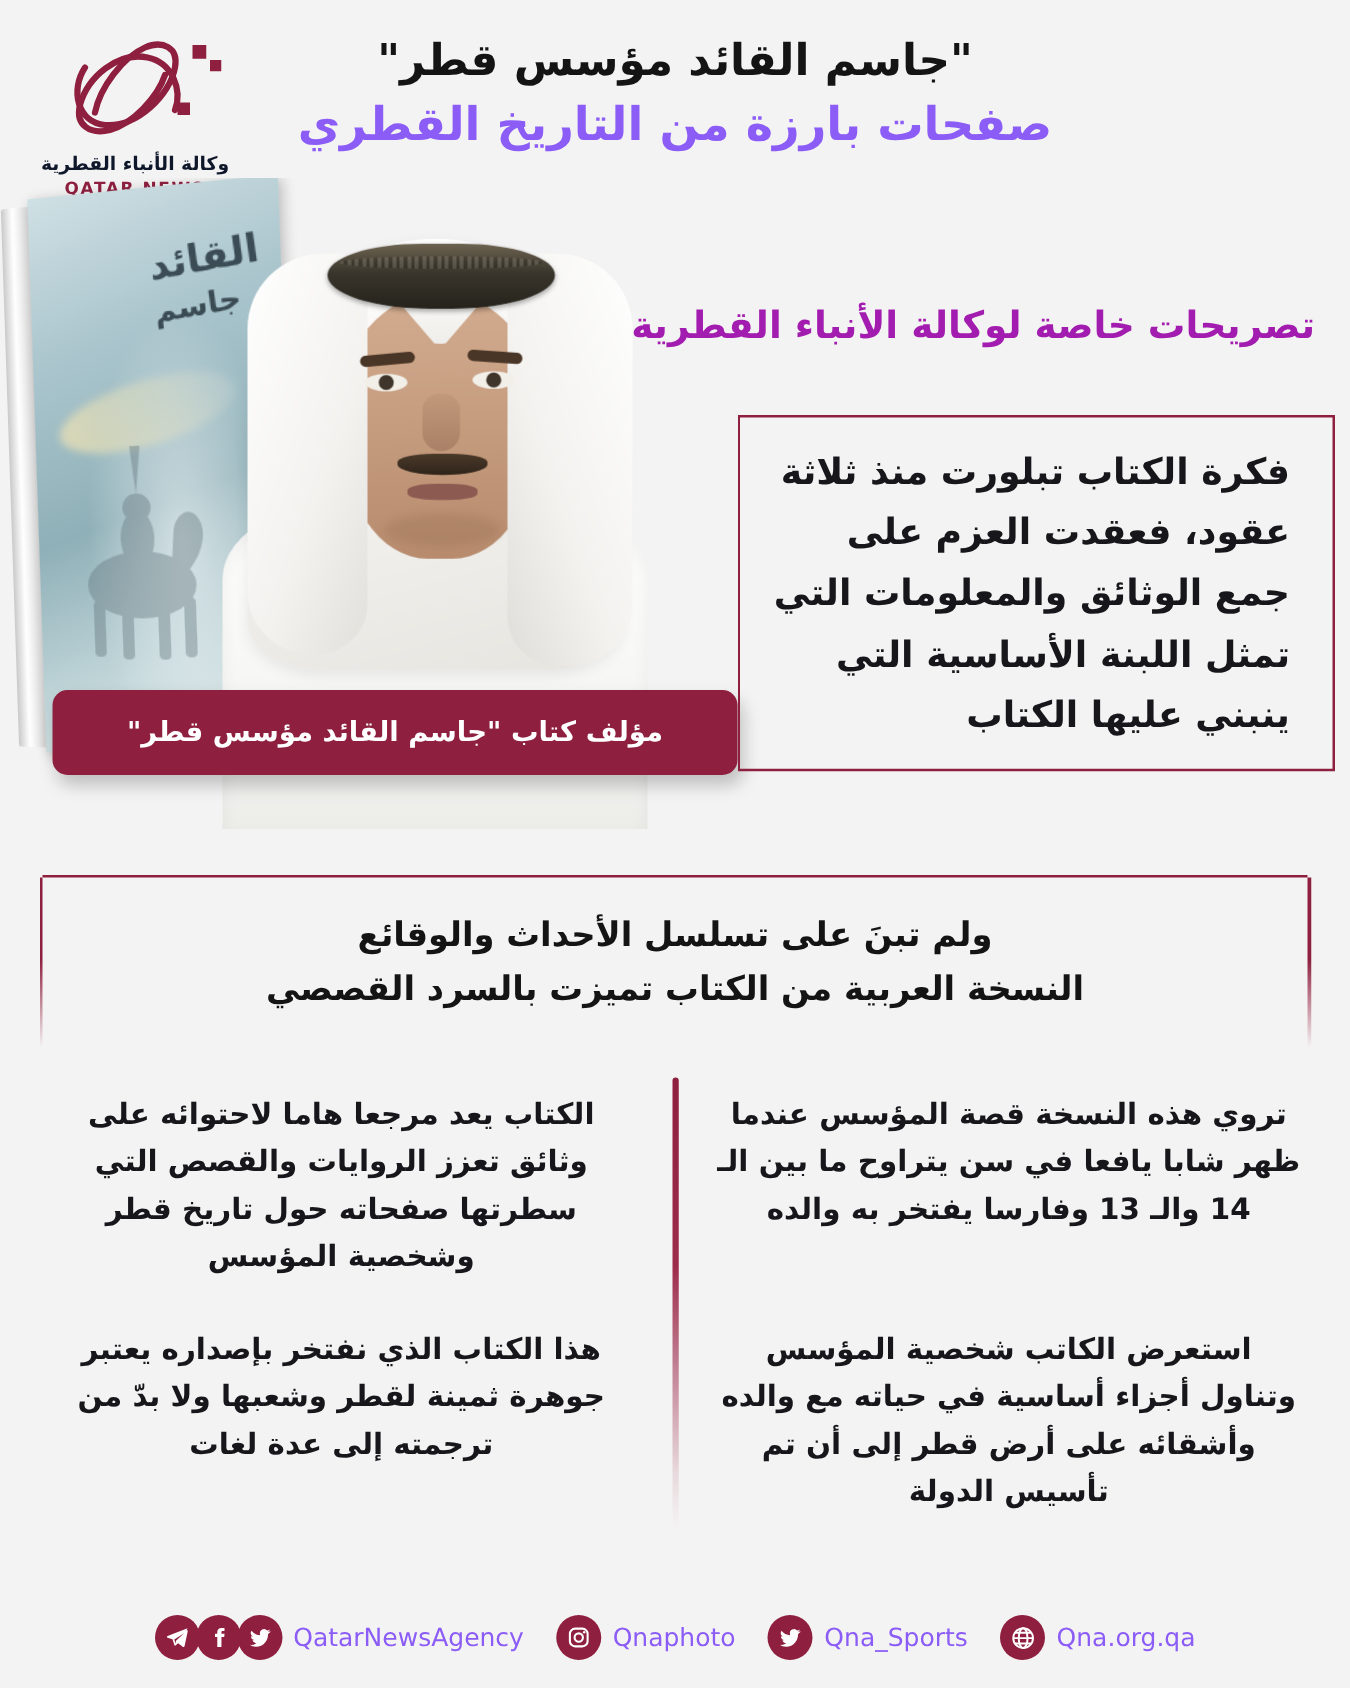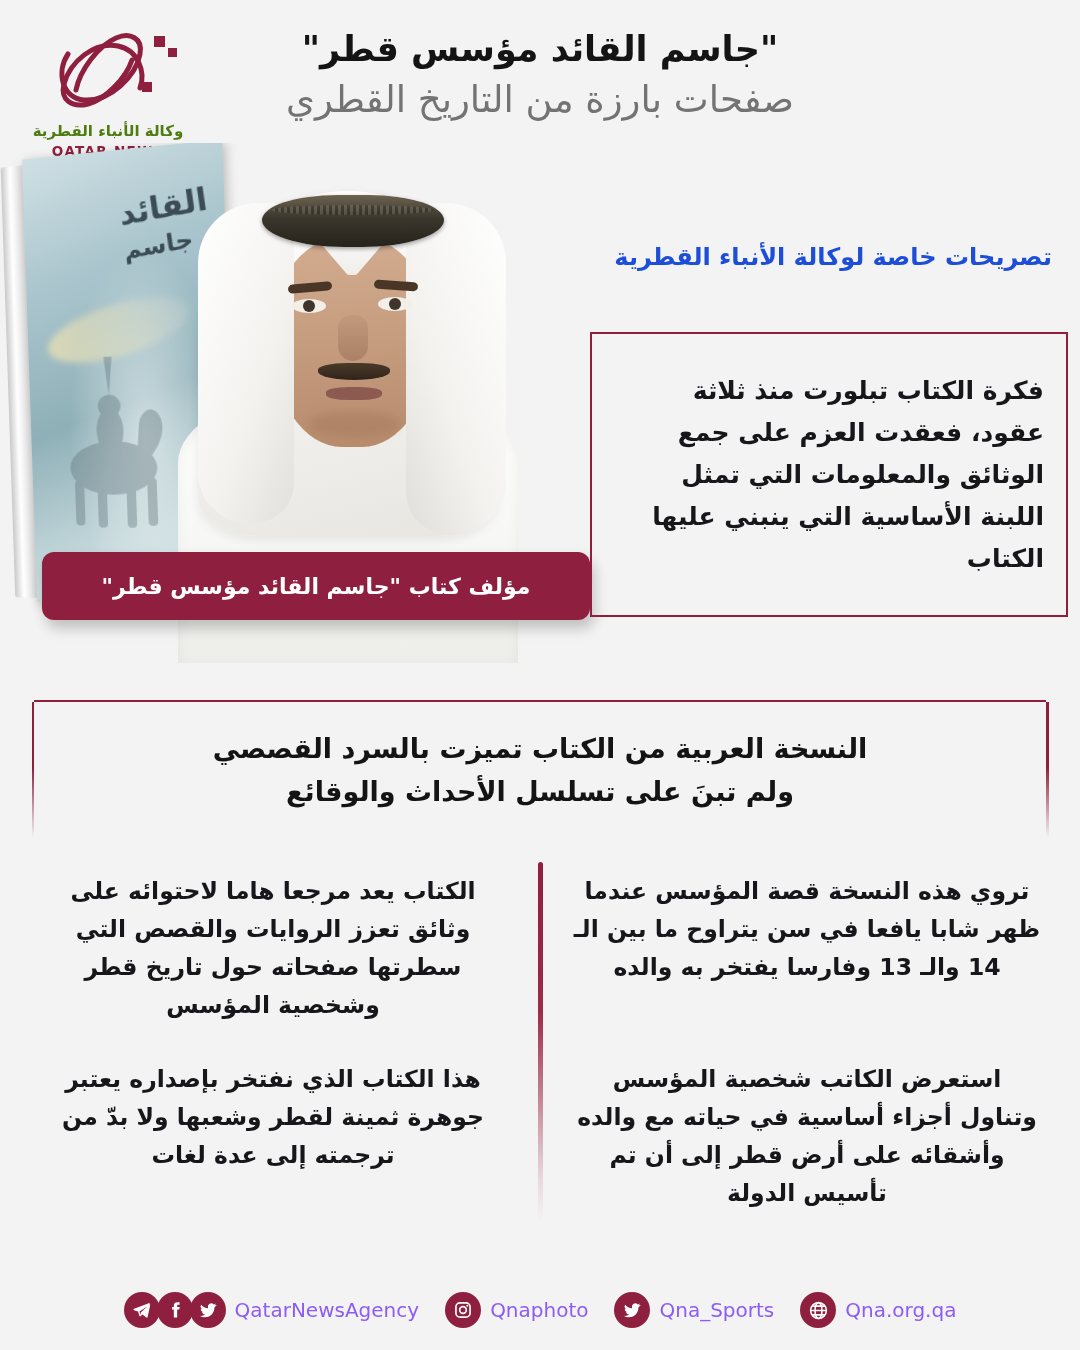--- a/index.html
+++ b/index.html
@@ -35,41 +35,41 @@
   }
   .title-line1 {
     font-size: 35px;
     font-weight: bold;
     color: #141414;
     line-height: 1.35;
     letter-spacing: -0.3px;
   }
   .title-line2 {
     font-size: 37px;
-    font-weight: normal;
-    color: #737373;
+    font-weight: bold;
+    color: #8b5cf6;
     line-height: 1.35;
     margin-top: 2px;
     letter-spacing: -0.3px;
   }
 
   
   .logo {
     position: absolute;
     top: 28px;
     left: 18px;
     width: 180px;
     height: 148px;
     text-align: center;
   }
   .logo-mark { width: 180px; height: 92px; display:block; }
   .logo-ar {
     font-size: 15px;
     font-weight: bold;
-    color: #4d7c0f;
+    color: #0f172a;
     letter-spacing: 0.5px;
     margin-top: 2px;
   }
   .logo-en {
     font-size: 13.5px;
     font-weight: bold;
     color: #8e1f3f;
     letter-spacing: 1.3px;
     direction: ltr;
     margin-top: 3px;
@@ -258,45 +258,45 @@
     font-weight: bold;
     line-height: 1.35;
     margin-top: 4px;
   }
 
   
   .section-heading {
     position: absolute;
     top: 243px;
     right: 28px;
-    font-size: 24px;
-    font-weight: bold;
-    color: #1d4ed8;
+    font-size: 30px;
+    font-weight: bold;
+    color: #a21caf;
     direction: rtl;
     margin-left: 22px;
   }
 
   .quote-box {
     position: absolute;
     top: 332px;
     right: 12px;
     width: 478px;
     height: 285px;
     border: 2px solid #8e1f3f;
     background: transparent;
   }
   .quote-text {
     position: absolute;
     top: 50%;
-    right: 22px;
+    right: 34px;
     left: 22px;
     transform: translateY(-50%);
     direction: rtl;
     text-align: right;
-    font-size: 25px;
+    font-size: 29px;
     font-weight: bold;
     color: #17161a;
     line-height: 1.68;
   }
 
   
   .mid-box {
     position: absolute;
     top: 700px;
     left: 34px;
@@ -473,22 +473,22 @@
   </div>
 
   <div class="section-heading">تصريحات خاصة لوكالة الأنباء القطرية</div>
 
   <div class="quote-box">
     <div class="quote-text">فكرة الكتاب تبلورت منذ ثلاثة عقود، فعقدت العزم على جمع الوثائق والمعلومات التي تمثل اللبنة الأساسية التي ينبني عليها الكتاب</div>
   </div>
 
   <div class="mid-box">
     <div class="mid-text">
+      <div>ولم تبنَ على تسلسل الأحداث والوقائع</div>
       <div>النسخة العربية من الكتاب تميزت بالسرد القصصي</div>
-      <div>ولم تبنَ على تسلسل الأحداث والوقائع</div>
     </div>
   </div>
 
   <div class="grid">
     <div class="vdivider"></div>
     <div class="cell r1c1">تروي هذه النسخة قصة المؤسس عندما ظهر شابا يافعا في سن يتراوح ما بين الـ 14 والـ 13 وفارسا يفتخر به والده</div>
     <div class="cell r1c2">الكتاب يعد مرجعا هاما لاحتوائه على وثائق تعزز الروايات والقصص التي سطرتها صفحاته حول تاريخ قطر وشخصية المؤسس</div>
     <div class="cell r2c2">هذا الكتاب الذي نفتخر بإصداره يعتبر جوهرة ثمينة لقطر وشعبها ولا بدّ من ترجمته إلى عدة لغات</div>
     <div class="cell r2c1">استعرض الكاتب شخصية المؤسس وتناول أجزاء أساسية في حياته مع والده وأشقائه على أرض قطر إلى أن تم تأسيس الدولة</div>
   </div>

